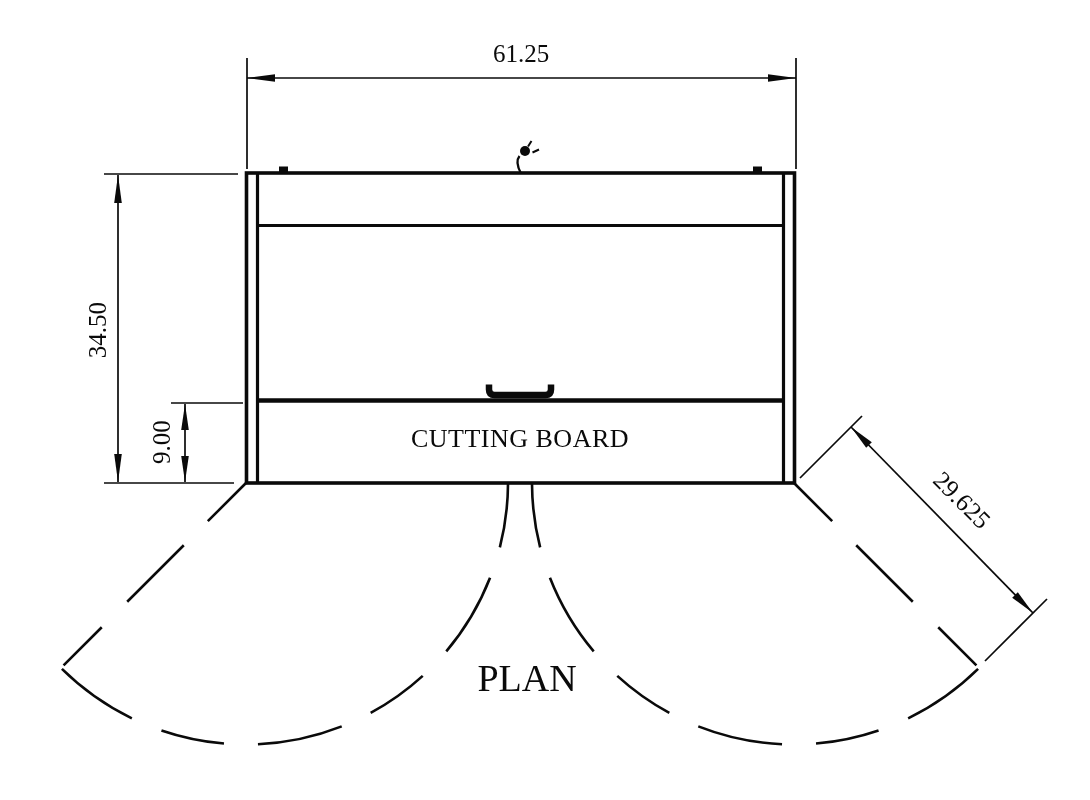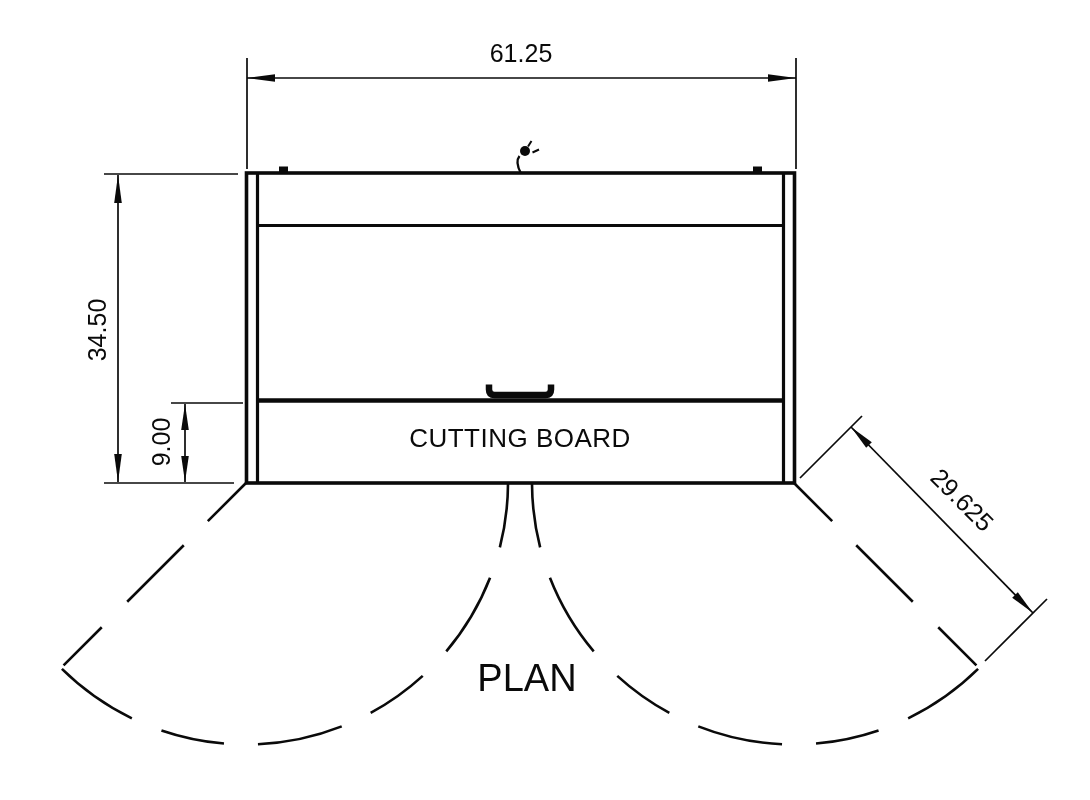--- a/index.html
+++ b/index.html
@@ -5,21 +5,21 @@
   :root{
     --line:#0a0a0a;
     --bg:#ffffff;
   }
   html,body{margin:0;padding:0;background:var(--bg);}
   .frame{
     position:relative;
     width:1090px;height:800px;
     background:var(--bg);
     overflow:hidden;
-    font-family:Liberation Sans, sans-serif;
+    font-family:Liberation Serif, serif;
   }
   svg{position:absolute;left:0;top:0;}
   .obj   {stroke:var(--line);fill:none;stroke-width:3.2;}
   .obj-heavy{stroke:var(--line);fill:none;stroke-width:4.6;}
   .outline{stroke:var(--line);fill:var(--bg);stroke-width:3.6;}
   .dim   {stroke:var(--line);fill:none;stroke-width:1.7;}
   .swing {stroke:var(--line);fill:none;stroke-width:2.6;}
   .door-dash{stroke-dasharray:54 34 80 36;}
   .arc-dash {stroke-dasharray:64 32 86 34;}
   .solidfill{fill:var(--line);stroke:none;}

